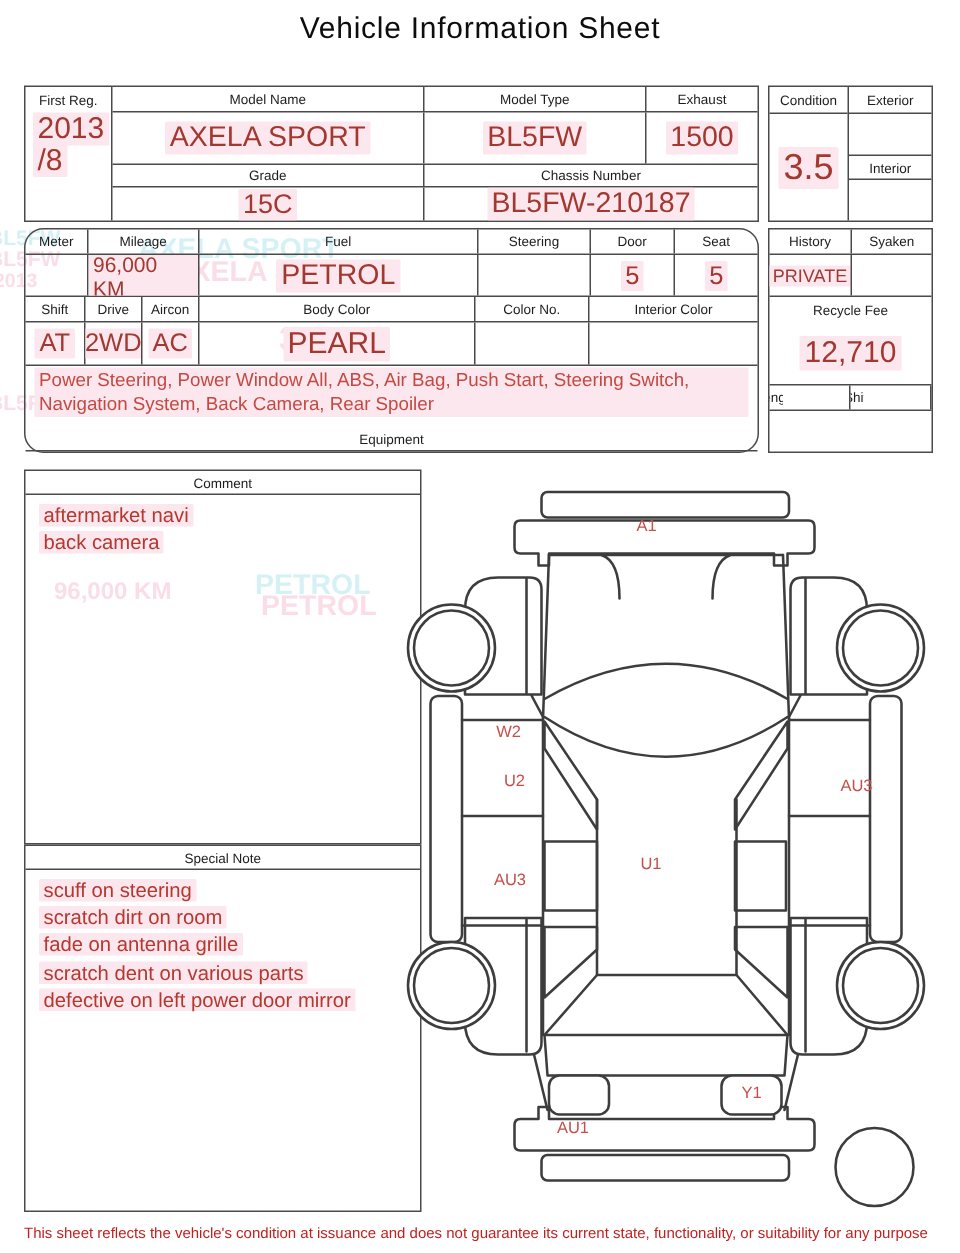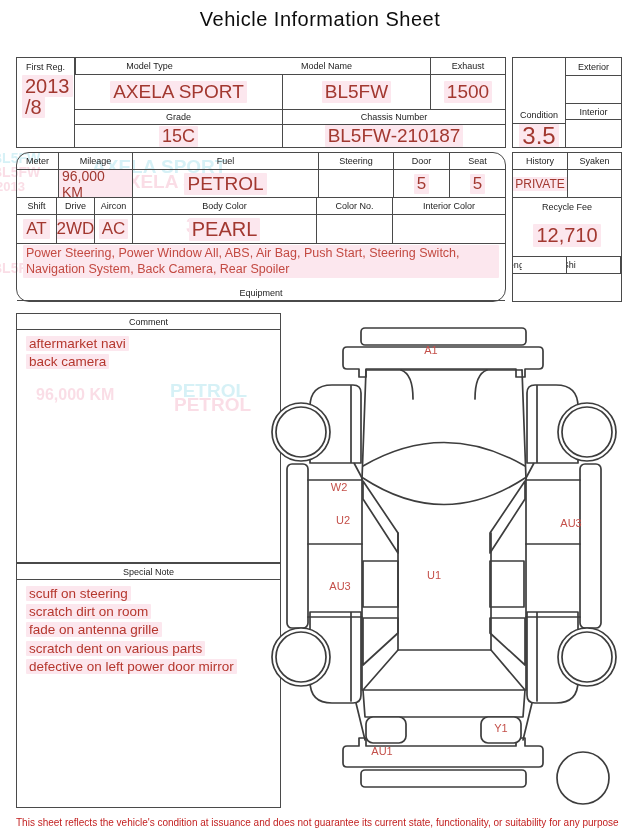--- a/index.html
+++ b/index.html
@@ -53,22 +53,22 @@
   <div class="box row" style="left:16px;top:57px;width:490px;height:91px;">
     <div class="col br" style="width:58px;">
       <div class="cell hdr" style="height:18px;">First Reg.</div>
       <div class="firstreg flex1">
         <div><span class="hl">2013</span></div>
         <div><span class="hl">/8</span></div>
       </div>
     </div>
     <div class="col flex1">
       <div class="row bb" style="height:18px;">
+        <div class="cell hdr" style="width:207px;">Model Name</div>
         <div class="cell hdr bl" style="width:148px;">Model Type</div>
-        <div class="cell hdr" style="width:207px;">Model Name</div>
         <div class="cell hdr bl flex1">Exhaust</div>
       </div>
       <div class="row bb" style="height:36px;">
         <div class="cell val v19" style="width:207px;">
             <span class="hl">AXELA SPORT</span>
           </div>
         <div class="cell val v19 bl" style="width:148px;">
             <span class="hl">BL5FW</span>
           </div>
         <div class="cell val v19 bl flex1">
@@ -85,21 +85,21 @@
           </div>
         <div class="cell val v19 bl flex1">
             <span class="hl">BL5FW-210187</span>
           </div>
       </div>
     </div>
   </div>
 
   <div class="box row" style="left:512px;top:57px;width:110px;height:91px;">
     <div class="col br" style="width:53px;">
-      <div class="cell hdr bb" style="height:18px;margin-top:48px;">Condition</div>
+      <div class="cell hdr bb" style="height:18px;">Condition</div>
       <div class="cell val v24 flex1">
           <span class="hl">3.5</span>
         </div>
     </div>
     <div class="col flex1">
       <div class="cell hdr bb" style="height:18px;">Exterior</div>
       <div class="cell val v12 bb" style="height:28px;"></div>
       <div class="cell hdr bb" style="height:16px;">Interior</div>
       <div class="cell val v12 flex1"></div>
     </div>

